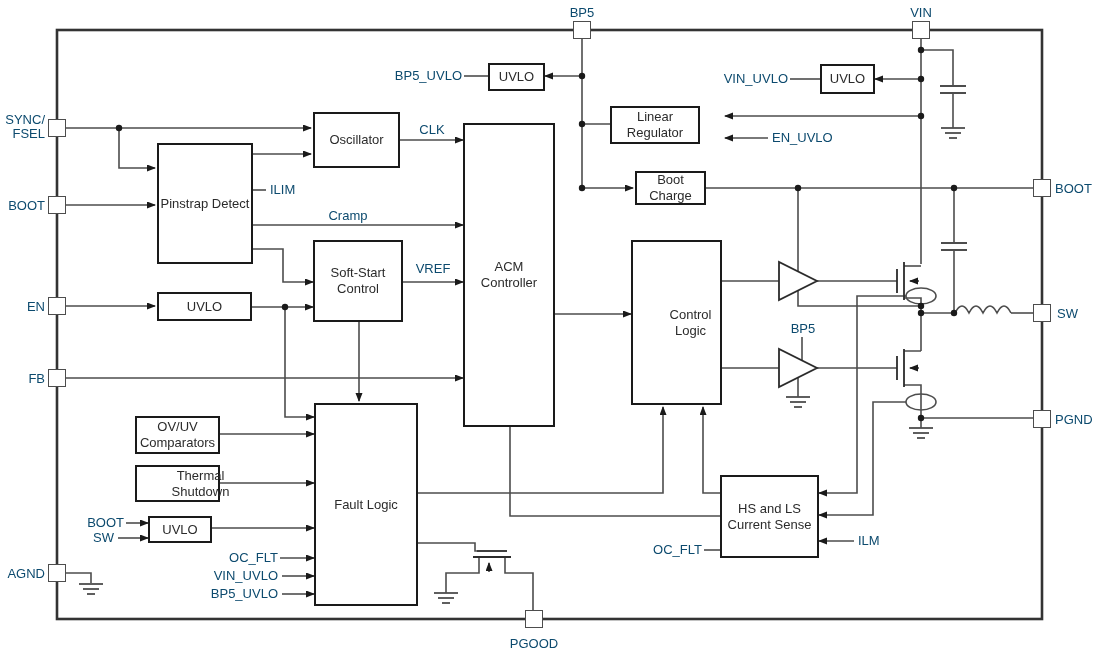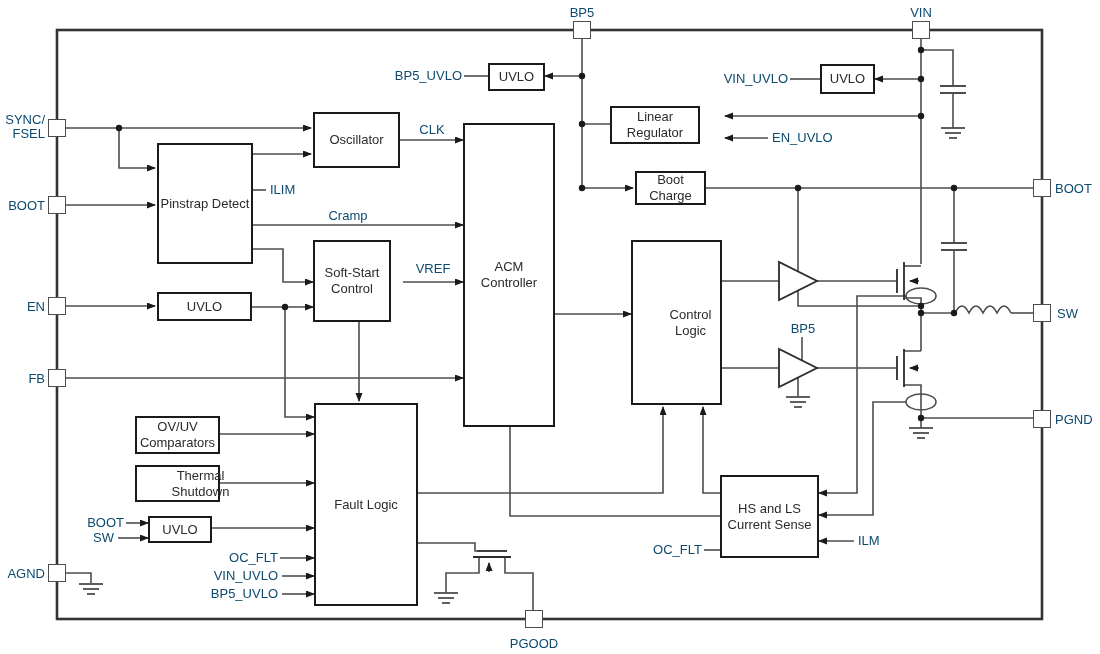--- a/index.html
+++ b/index.html
@@ -206,21 +206,21 @@
     </div>
 <div class="blk" style="left:610px;top:106px;width:90px;height:38px;">
       <span>Linear Regulator</span>
     </div>
 <div class="blk" style="left:635px;top:171px;width:71px;height:34px;">
       <span>Boot Charge</span>
     </div>
 <div class="blk" style="left:157px;top:292px;width:95px;height:29px;">
       <span>UVLO</span>
     </div>
-<div class="blk" style="left:313px;top:240px;width:78px;height:82px;">
+<div class="blk" style="left:313px;top:240px;width:90px;height:82px;">
       <span>Soft-Start Control</span>
     </div>
 <div class="blk" style="left:463px;top:123px;width:92px;height:304px;">
       <span>ACM Controller</span>
     </div>
 <div class="blk" style="left:631px;top:240px;width:91px;height:165px;padding-left:28px;">
       <span>Control Logic</span>
     </div>
 <div class="blk" style="left:135px;top:416px;width:85px;height:38px;">
       <span>OV/UV Comparators</span>

